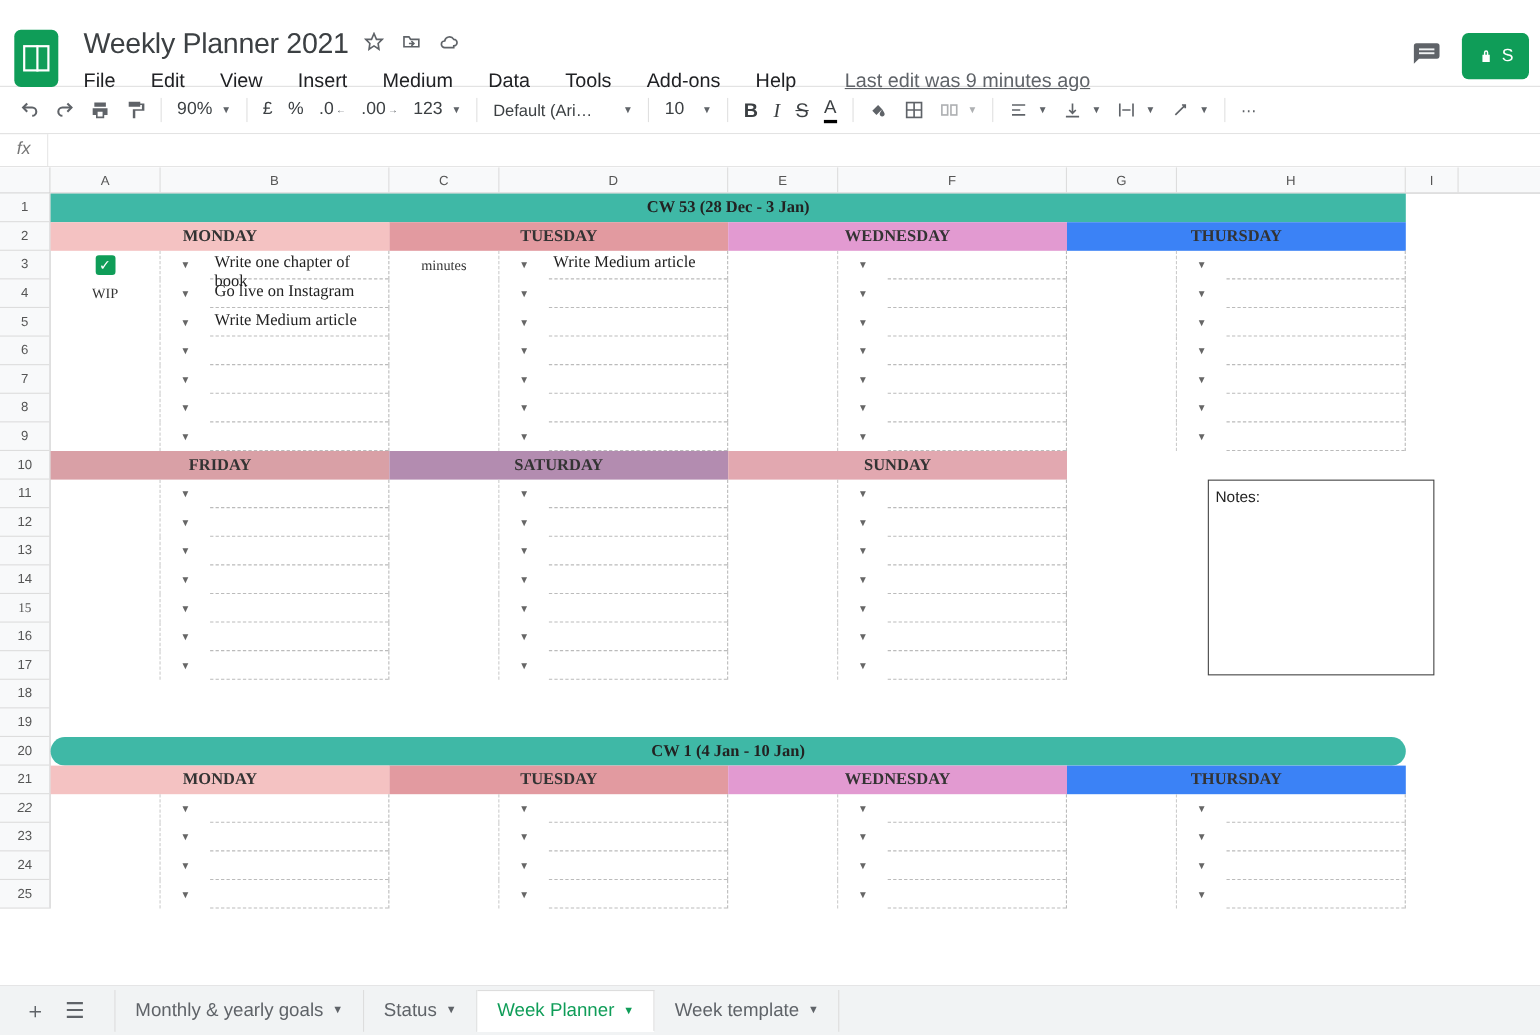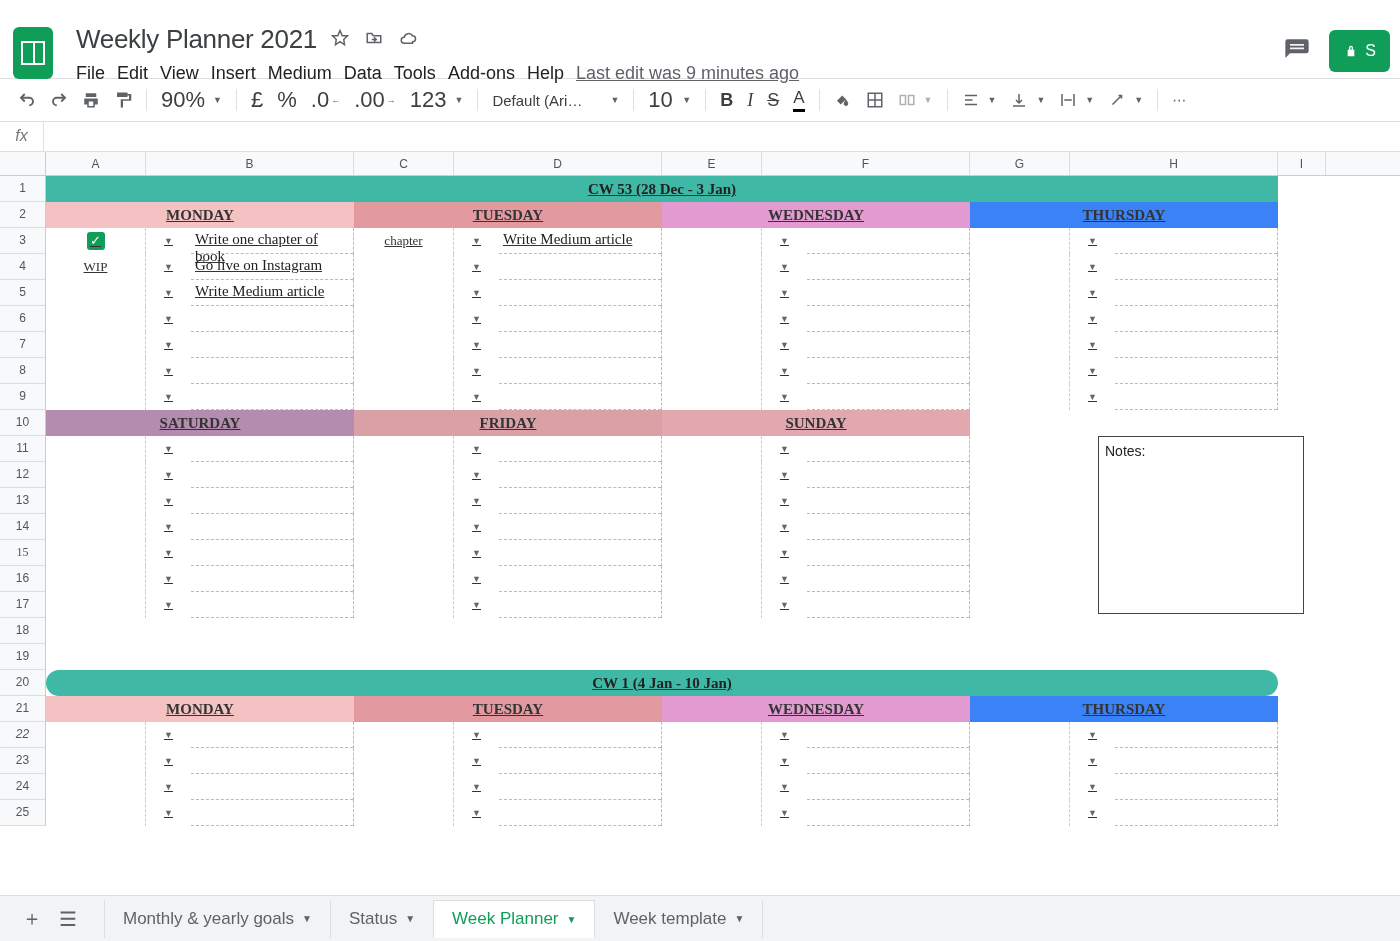--- a/index.html
+++ b/index.html
@@ -8,50 +8,50 @@
 
 .header { display: flex; align-items: flex-start; padding: 24px 10px 0 10px; height: 78px; text-align: center; }
 .logo { width: 46px; height: 58px; display: flex; align-items: center; justify-content: center; margin-right: 20px; }
 .logo-box { width: 40px; height: 52px; background: #0f9d58; border-radius: 6px; position: relative; }
 .logo-box::before { content: ""; position: absolute; top: 14px; left: 8px; right: 8px; bottom: 14px; border: 2px solid #fff; }
 .logo-box::after { content: ""; position: absolute; top: 14px; bottom: 14px; left: 50%; width: 2px; background: #fff; }
 .title-area { flex: 1; }
 .title-row { display: flex; align-items: center; gap: 14px; }
 .doc-title { font-size: 26px; color: #3c4043; font-weight: 400; letter-spacing: -0.3px; }
 .title-icons { display: flex; gap: 16px; color: #5f6368; align-items: center; }
-.menubar { display: flex; align-items: baseline; gap: 12px; padding-top: 8px; font-size: 18px; color: #202124; }
+.menubar { display: flex; align-items: baseline; gap: 32px; padding-top: 8px; font-size: 18px; color: #202124; }
 .menubar .menu-item { cursor: pointer; }
-.last-edit { color: #5f6368; text-decoration: underline; }
+.last-edit { color: #5f6368; text-decoration: underline; margin-left: 12px; }
 .header-right { display: flex; align-items: center; gap: 18px; padding-top: 6px; }
 .comment-icon { width: 28px; height: 28px; color: #5f6368; }
 .share-btn { background: #0f9d58; color: #fff; height: 42px; border-radius: 6px; padding: 0 14px; display: flex; align-items: center; gap: 6px; font-size: 16px; }
 
 
 .toolbar { display: flex; align-items: center; height: 44px; border-top: 1px solid #e0e0e0; border-bottom: 1px solid #e0e0e0; padding: 0 12px; gap: 2px; }
 .tb-btn { padding: 4px 6px; color: #5f6368; display: flex; align-items: center; gap: 2px; font-size: 14px; cursor: pointer; }
 .tb-sep { width: 1px; height: 22px; background: #e0e0e0; margin: 0 6px; }
-.tb-text { font-size: 22px; color: #3c4043; }
+.tb-text { font-size: 16px; color: #3c4043; }
 .tb-font { font-size: 15px; color: #3c4043; width: 110px; white-space: nowrap; overflow: hidden; text-overflow: ellipsis; }
 .tb-caret { font-size: 9px; color: #5f6368; margin-left: 6px; }
 .tb-underline { border-bottom: 3px solid #000; padding-bottom: 1px; }
 .svgico { width: 18px; height: 18px; }
 
 
 .formula-bar { display: flex; align-items: center; height: 30px; border-bottom: 1px solid #e0e0e0; }
 .fx { width: 44px; text-align: center; font-style: italic; color: #777; font-size: 16px; border-right: 1px solid #e0e0e0; height: 100%; line-height: 28px; }
 .fx-input { flex: 1; height: 100%; border: none; outline: none; padding: 0 8px; }
 
 
 .grid { position: relative; height: 680px; overflow: hidden; background: #fff; }
 .corner { position: absolute; left: 0; top: 0; width: 46px; height: 24px; background: #f8f9fa; border-right: 1px solid #ccc; border-bottom: 1px solid #ccc; }
 .col-headers { position: absolute; left: 46px; right: 0; top: 0; height: 24px; display: flex; background: #f8f9fa; border-bottom: 1px solid #ccc; }
 .col-h { border-right: 1px solid #ddd; text-align: center; font-size: 12px; color: #555; line-height: 24px; }
 .row-headers { position: absolute; left: 0; top: 24px; width: 46px; background: #f8f9fa; border-right: 1px solid #ccc; }
 .row-h { height: 25px; border-bottom: 1px solid #ddd; text-align: center; font-size: 12px; color: #555; line-height: 25px; }
-.cells { position: absolute; left: 46px; top: 24px; right: 0; bottom: 0; text-decoration: underline; }
+.cells { position: absolute; left: 46px; top: 24px; right: 0; bottom: 0; }
 .cell-row { display: flex; height: 26px; }
 
 .week-title { background: #3fb8a6; color: #222; font-family: Georgia, serif; font-weight: bold; text-align: center; line-height: 26px; font-size: 15px; }
 .day-hdr { text-align: center; font-family: Georgia, serif; font-weight: bold; font-size: 15px; line-height: 26px; color: #333; }
 .mon { background: #f4c2c2; }
 .tue { background: #e29aa0; }
 .wed { background: #e29ad1; }
 .thu { background: #3b82f6; }
 .fri { background: #d9a0a6; }
 .sat { background: #b38cb0; }
@@ -317,21 +317,21 @@
           <div class="day-block" style="width: 308px;">
             <div class="status-cell">
               <span class="chk">✓</span>
             </div>
             <div class="dd-cell">
               <span>▼</span>
             </div>
             <div class="text-cell">Write one chapter of book</div>
           </div>
           <div class="day-block" style="width: 308px;">
-            <div class="status-cell">chapter</div>
+            <div class="status-cell">minutes</div>
             <div class="dd-cell">
               <span>▼</span>
             </div>
             <div class="text-cell">Write Medium article</div>
           </div>
           <div class="day-block" style="width: 308px;">
             <div class="status-cell"></div>
             <div class="dd-cell">
               <span>▼</span>
             </div>
@@ -521,22 +521,22 @@
             <div class="status-cell"></div>
             <div class="dd-cell">
               <span>▼</span>
             </div>
             <div class="text-cell"></div>
           </div>
         </div>
       </div>
 
     <div class="cell-row">
+      <div class="day-hdr fri" style="width:308px;">FRIDAY</div>
       <div class="day-hdr sat" style="width:308px;">SATURDAY</div>
-      <div class="day-hdr fri" style="width:308px;">FRIDAY</div>
       <div class="day-hdr sun" style="width:308px;">SUNDAY</div>
       <div style="width:308px;"></div>
     </div>
 
     <div id="bottom-tasks" style="position:relative;">
       <div class="notes" style="position:absolute;left:1024px;top:0;">
         <span>Notes:</span>
       </div>
     <div class="task-row">
           <div class="day-block" style="width: 308px;">

